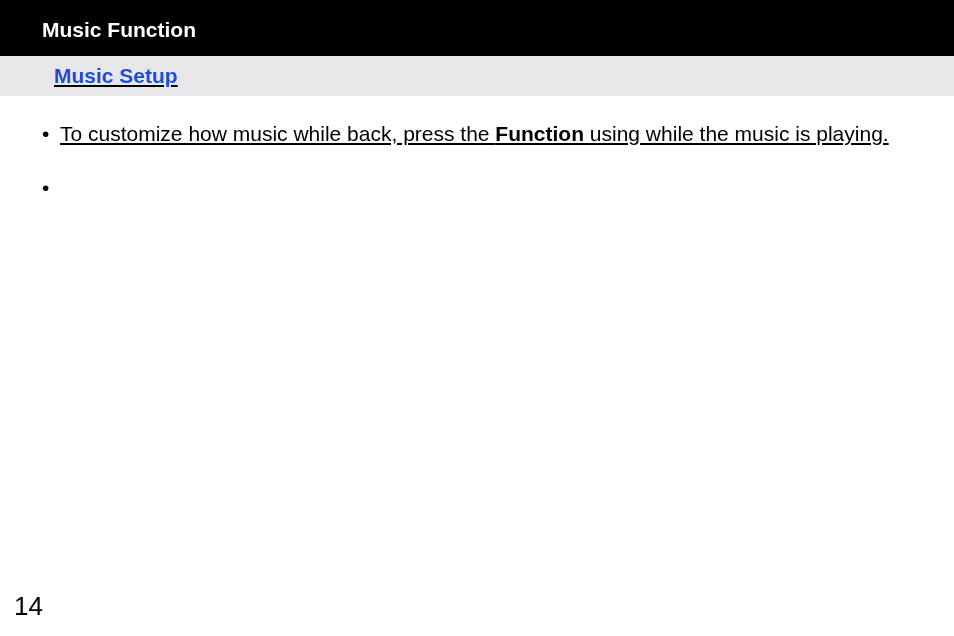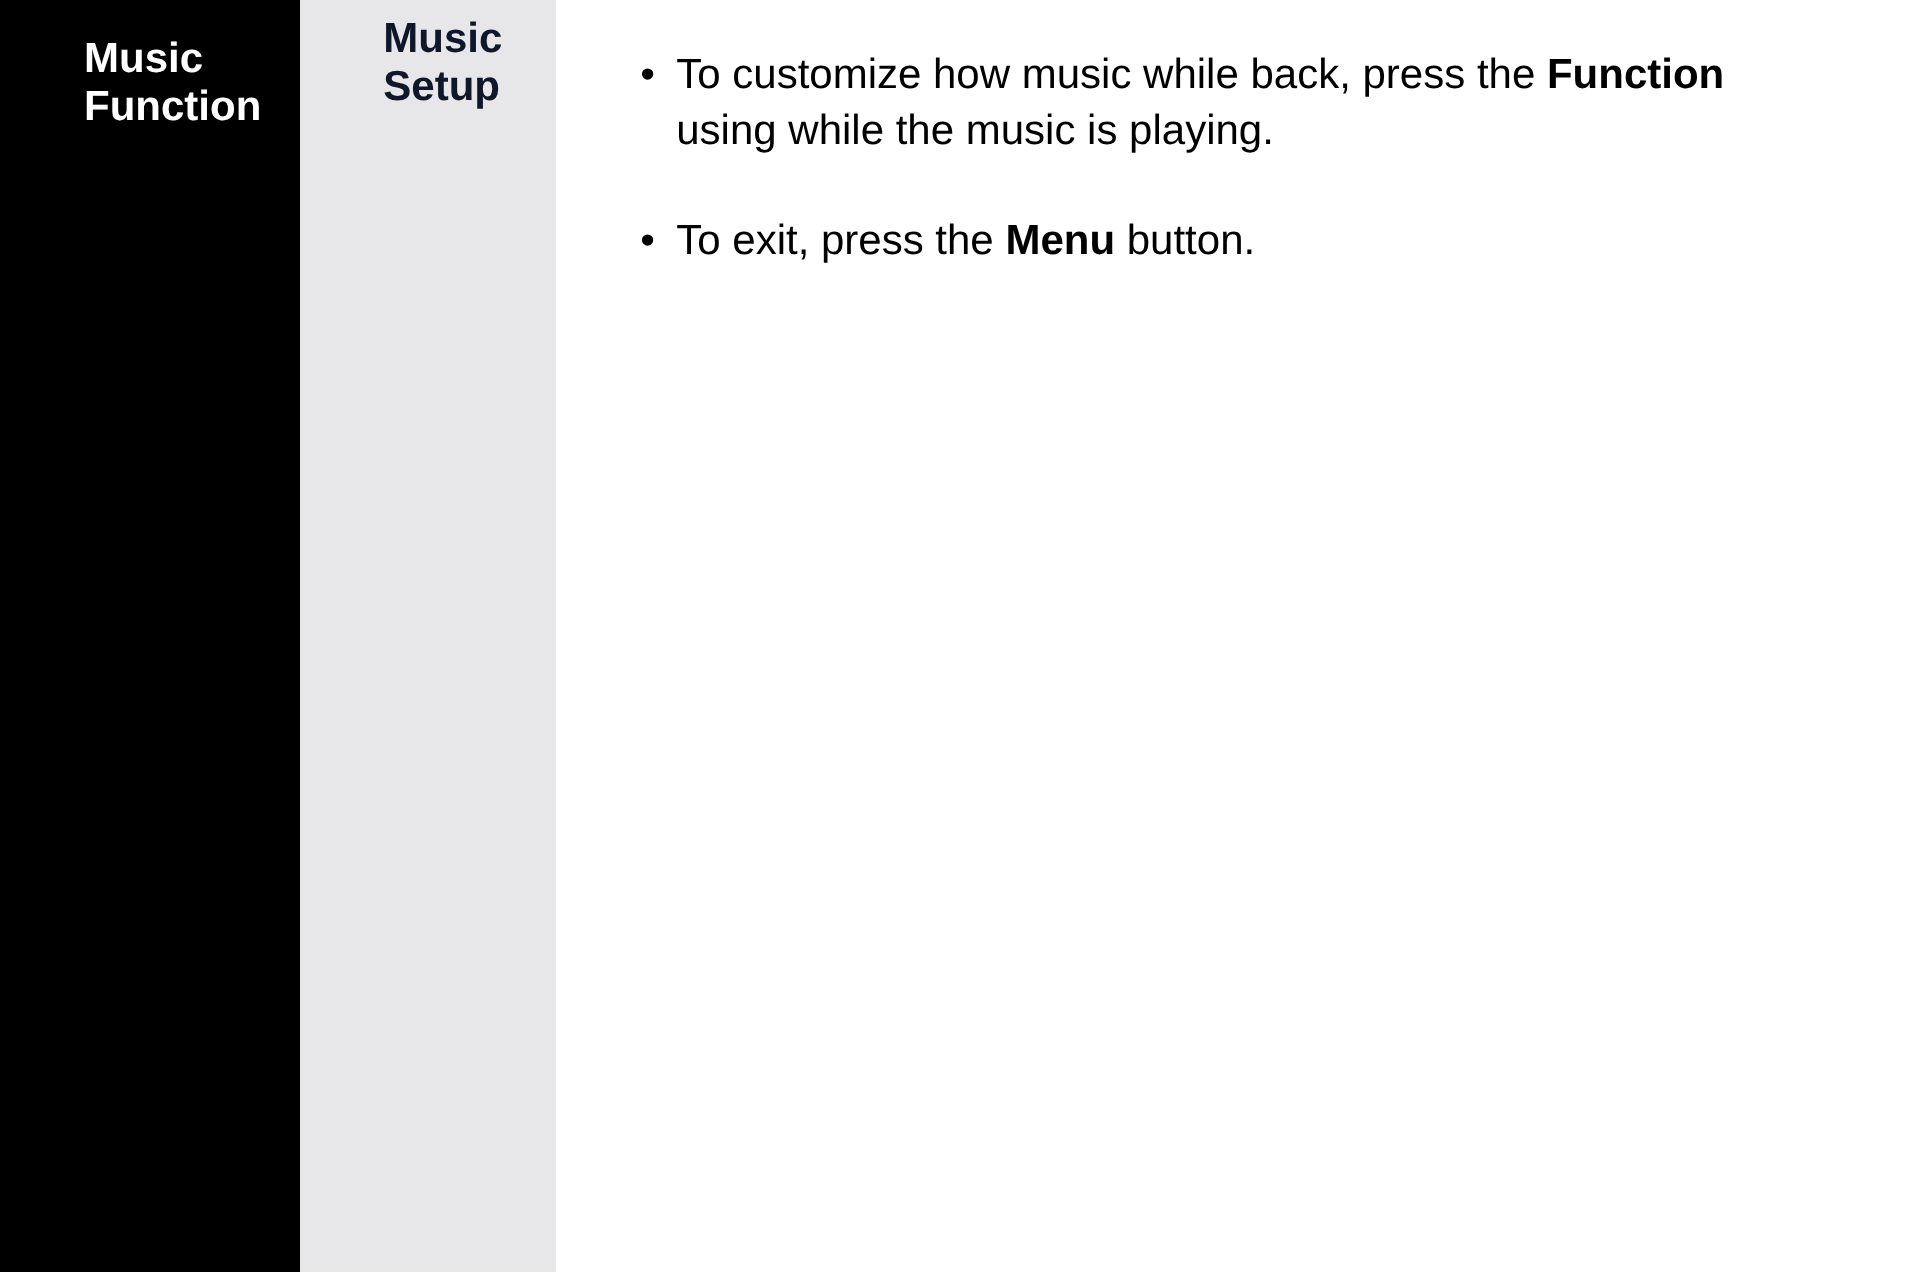--- a/index.html
+++ b/index.html
@@ -1,25 +1,25 @@
 <!DOCTYPE html>
 <html><head>
 <meta charset="utf-8">
 <style>
   * { box-sizing: border-box; margin: 0; padding: 0; }
   html, body { width: 954px; height: 636px; font-family: Arial, Helvetica, sans-serif; background: #fff; color: #000; }
-  .page { width: 954px; height: 636px; position: relative; display: flex; flex-direction: row; }
+  .page { width: 954px; height: 636px; position: relative; display: flex; flex-direction: column; text-decoration: underline; }
   .title-bar { background: #000; color: #fff; font-weight: bold; font-size: 21px; padding: 18px 0 14px 42px; }
-  .section-bar { background: #e7e7e9; color: #0f172a; font-weight: bold; font-size: 21px; padding: 8px 0 8px 42px; }
+  .section-bar { background: #e7e7e9; color: #1d4ed8; font-weight: bold; font-size: 21px; padding: 8px 0 8px 54px; }
   .content { flex: 1 1 auto; padding: 24px 42px 0 42px; font-size: 21px; line-height: 1.35; }
   .bullet { position: relative; padding-left: 18px; margin-bottom: 26px; }
   .bullet .dot { position: absolute; left: 0; top: 0; }
   .bullet .line2 { display: block; }
   .bold { font-weight: bold; }
-  .page-number { position: absolute; left: 14px; bottom: 14px; font-size: 22px; }
+  .page-number { position: absolute; left: 14px; bottom: 14px; font-size: 26px; }
   .arrow { font-size: 17px; vertical-align: 1px; }
 </style>
 </head>
 <body>
 
 <div class="page">
 
   <div class="title-bar">Music Function</div>
 
   <div class="section-bar">Music Setup</div>
@@ -28,22 +28,19 @@
 
     <div class="bullet">
       <span class="dot">•</span>
       <span>
         <span>To customize how music while back, press the </span><span class="bold">Function</span><span> using while the music is playing.</span>
       </span>
     </div>
 
     <div class="bullet">
       <span class="dot">•</span>
-      <span>
-        <span>To exit, press the </span><span class="bold">Menu</span><span> button.</span>
-      </span>
     </div>
 
   </div>
 
   <div class="page-number">14</div>
 
 </div>
 
 </body></html>

